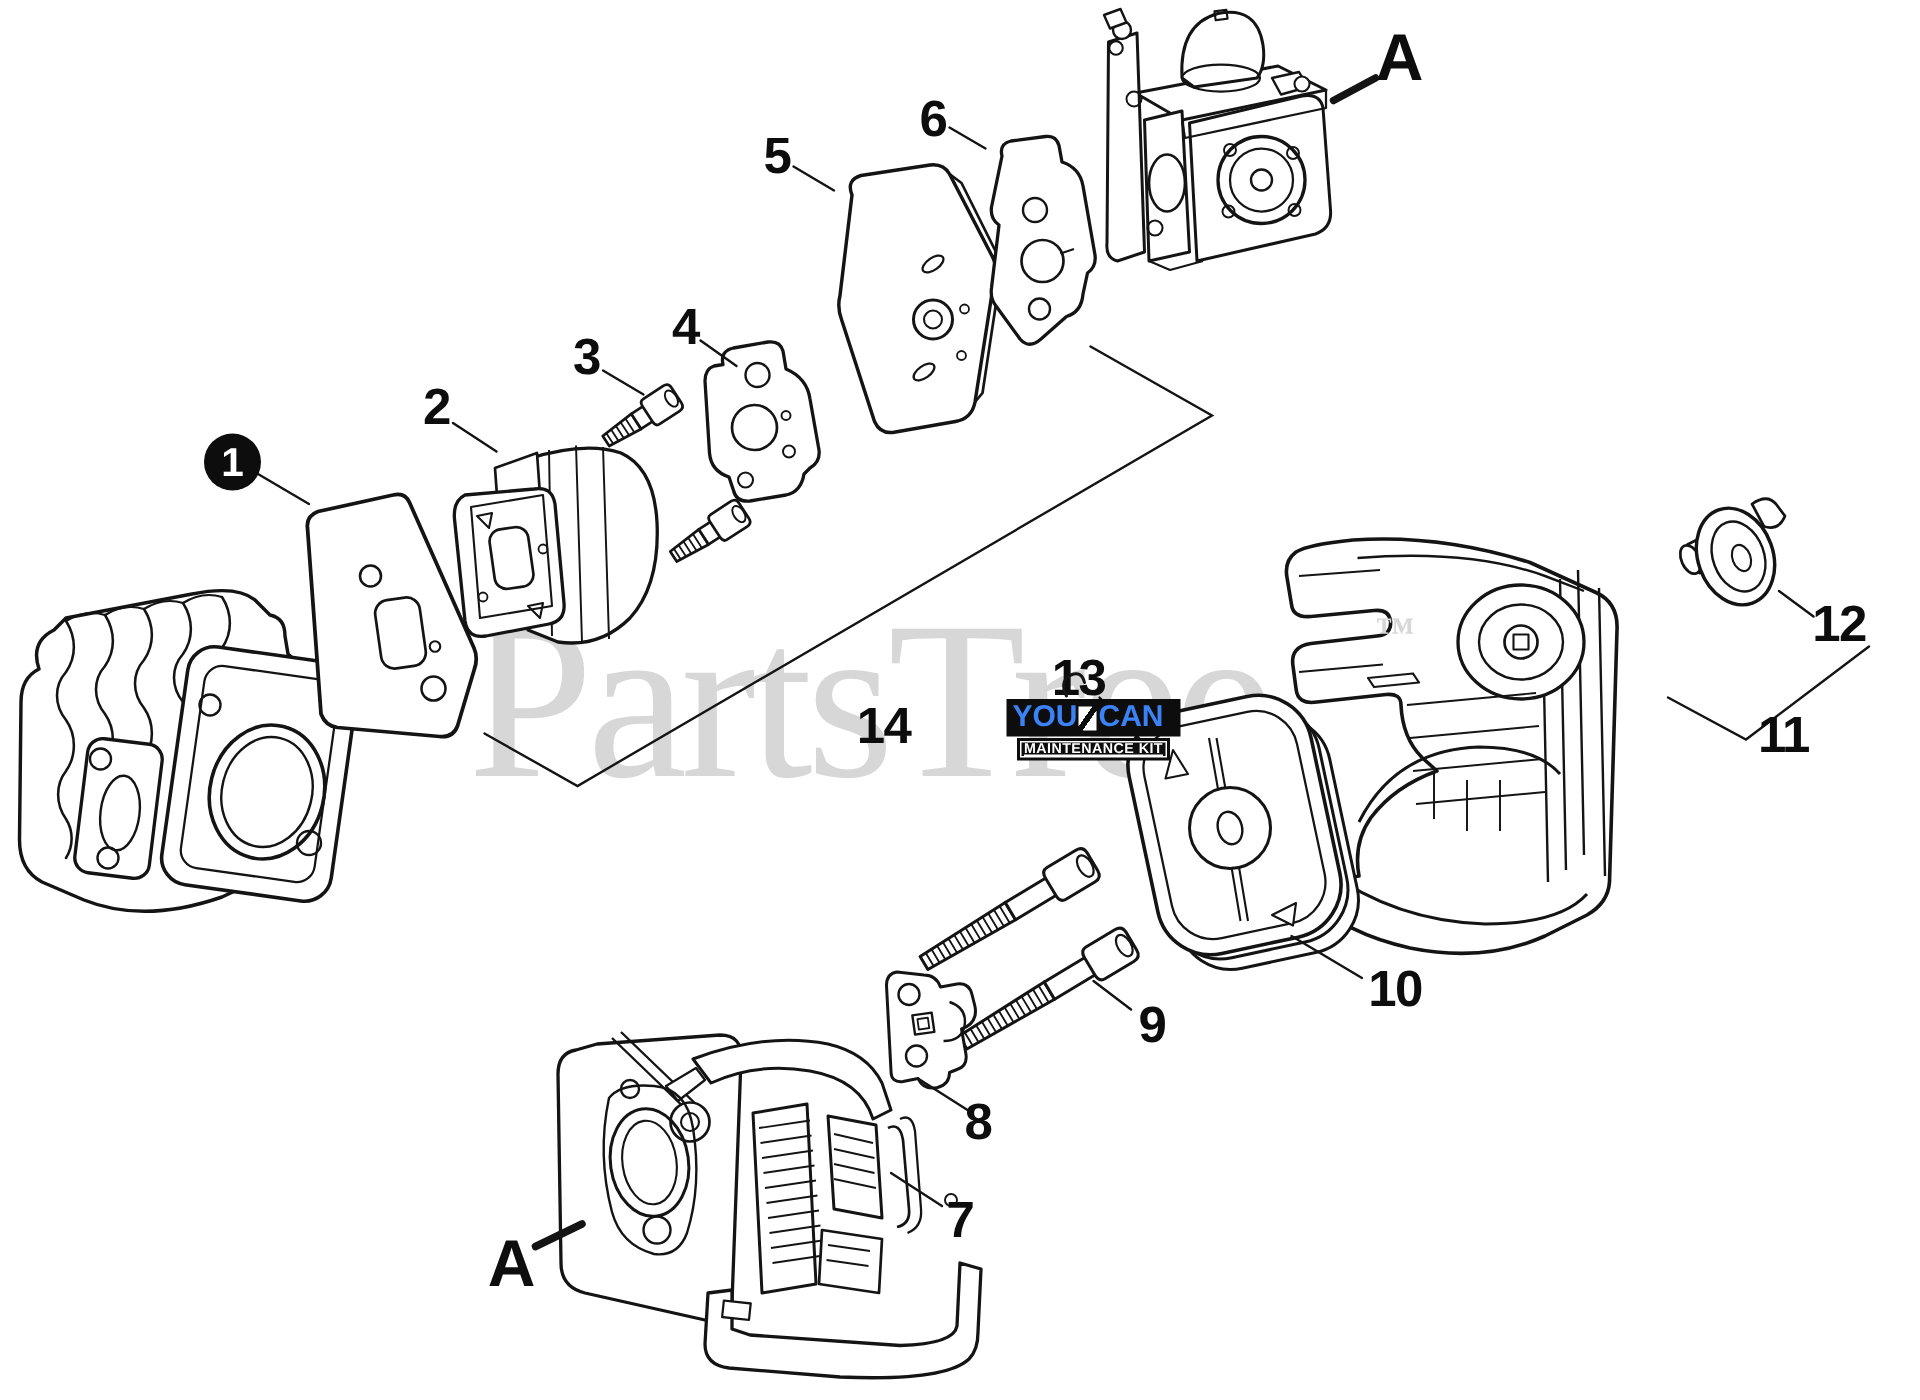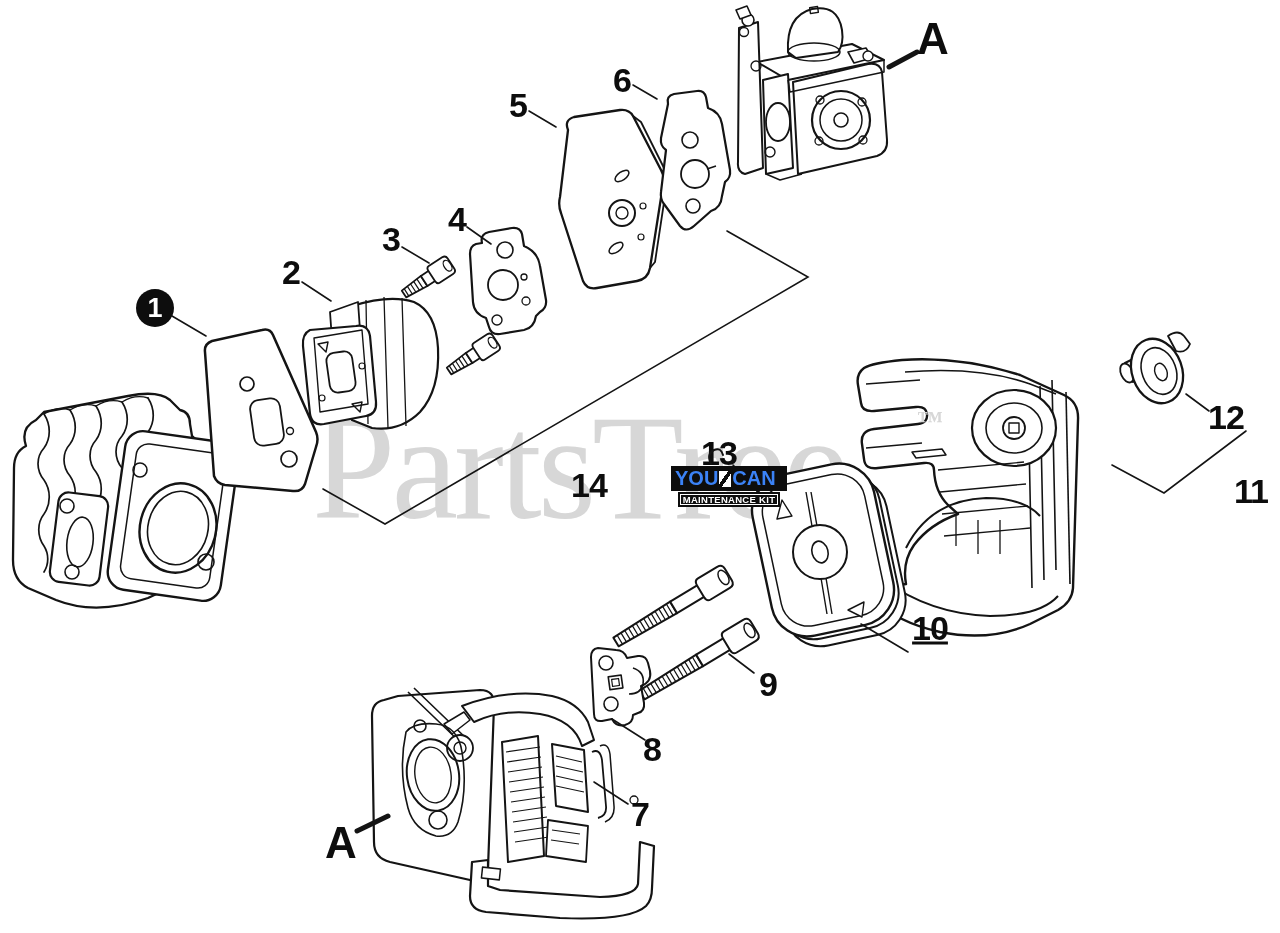--- a/index.html
+++ b/index.html
@@ -262,22 +262,22 @@
       <span class="callout circled" style="left: 155px; top: 308px;">1</span>
       <span class="callout" style="left: 291px; top: 272px;">2</span>
       <span class="callout" style="left: 391px; top: 239px;">3</span>
       <span class="callout" style="left: 457px; top: 219px;">4</span>
       <span class="callout" style="left: 518px; top: 105px;">5</span>
       <span class="callout" style="left: 622px; top: 80px;">6</span>
       <span class="callout letter" style="left: 933px; top: 39px;">A</span>
       <span class="callout" style="left: 589px; top: 457px; margin-top: 28px;">14</span>
       <span class="callout" style="left: 719px; top: 453px;">13</span>
       <span class="callout" style="left: 1226px; top: 417px; text-align: center;">12</span>
-      <span class="callout" style="left: 1251px; top: 491px;">11</span>
-      <span class="callout" style="left: 930px; top: 628px; text-decoration: underline;">10</span>
+      <span class="callout" style="left: 1189px; top: 491px;">11</span>
+      <span class="callout" style="left: 930px; top: 660px;">10</span>
       <span class="callout" style="left: 768px; top: 684px;">9</span>
       <span class="callout" style="left: 652px; top: 749px;">8</span>
       <span class="callout" style="left: 640px; top: 814px;">7</span>
       <span class="callout letter" style="left: 341px; top: 843px;">A</span>
     </div>
 
   <div id="badge">
     <svg id="badge-curl" width="22" height="20" viewBox="0 0 22 20">
       <path d="M6,18 Q1,8 9,4 Q16,1 18,9" fill="none" stroke="#141414" stroke-width="2" stroke-linecap="round"></path>
     </svg>

